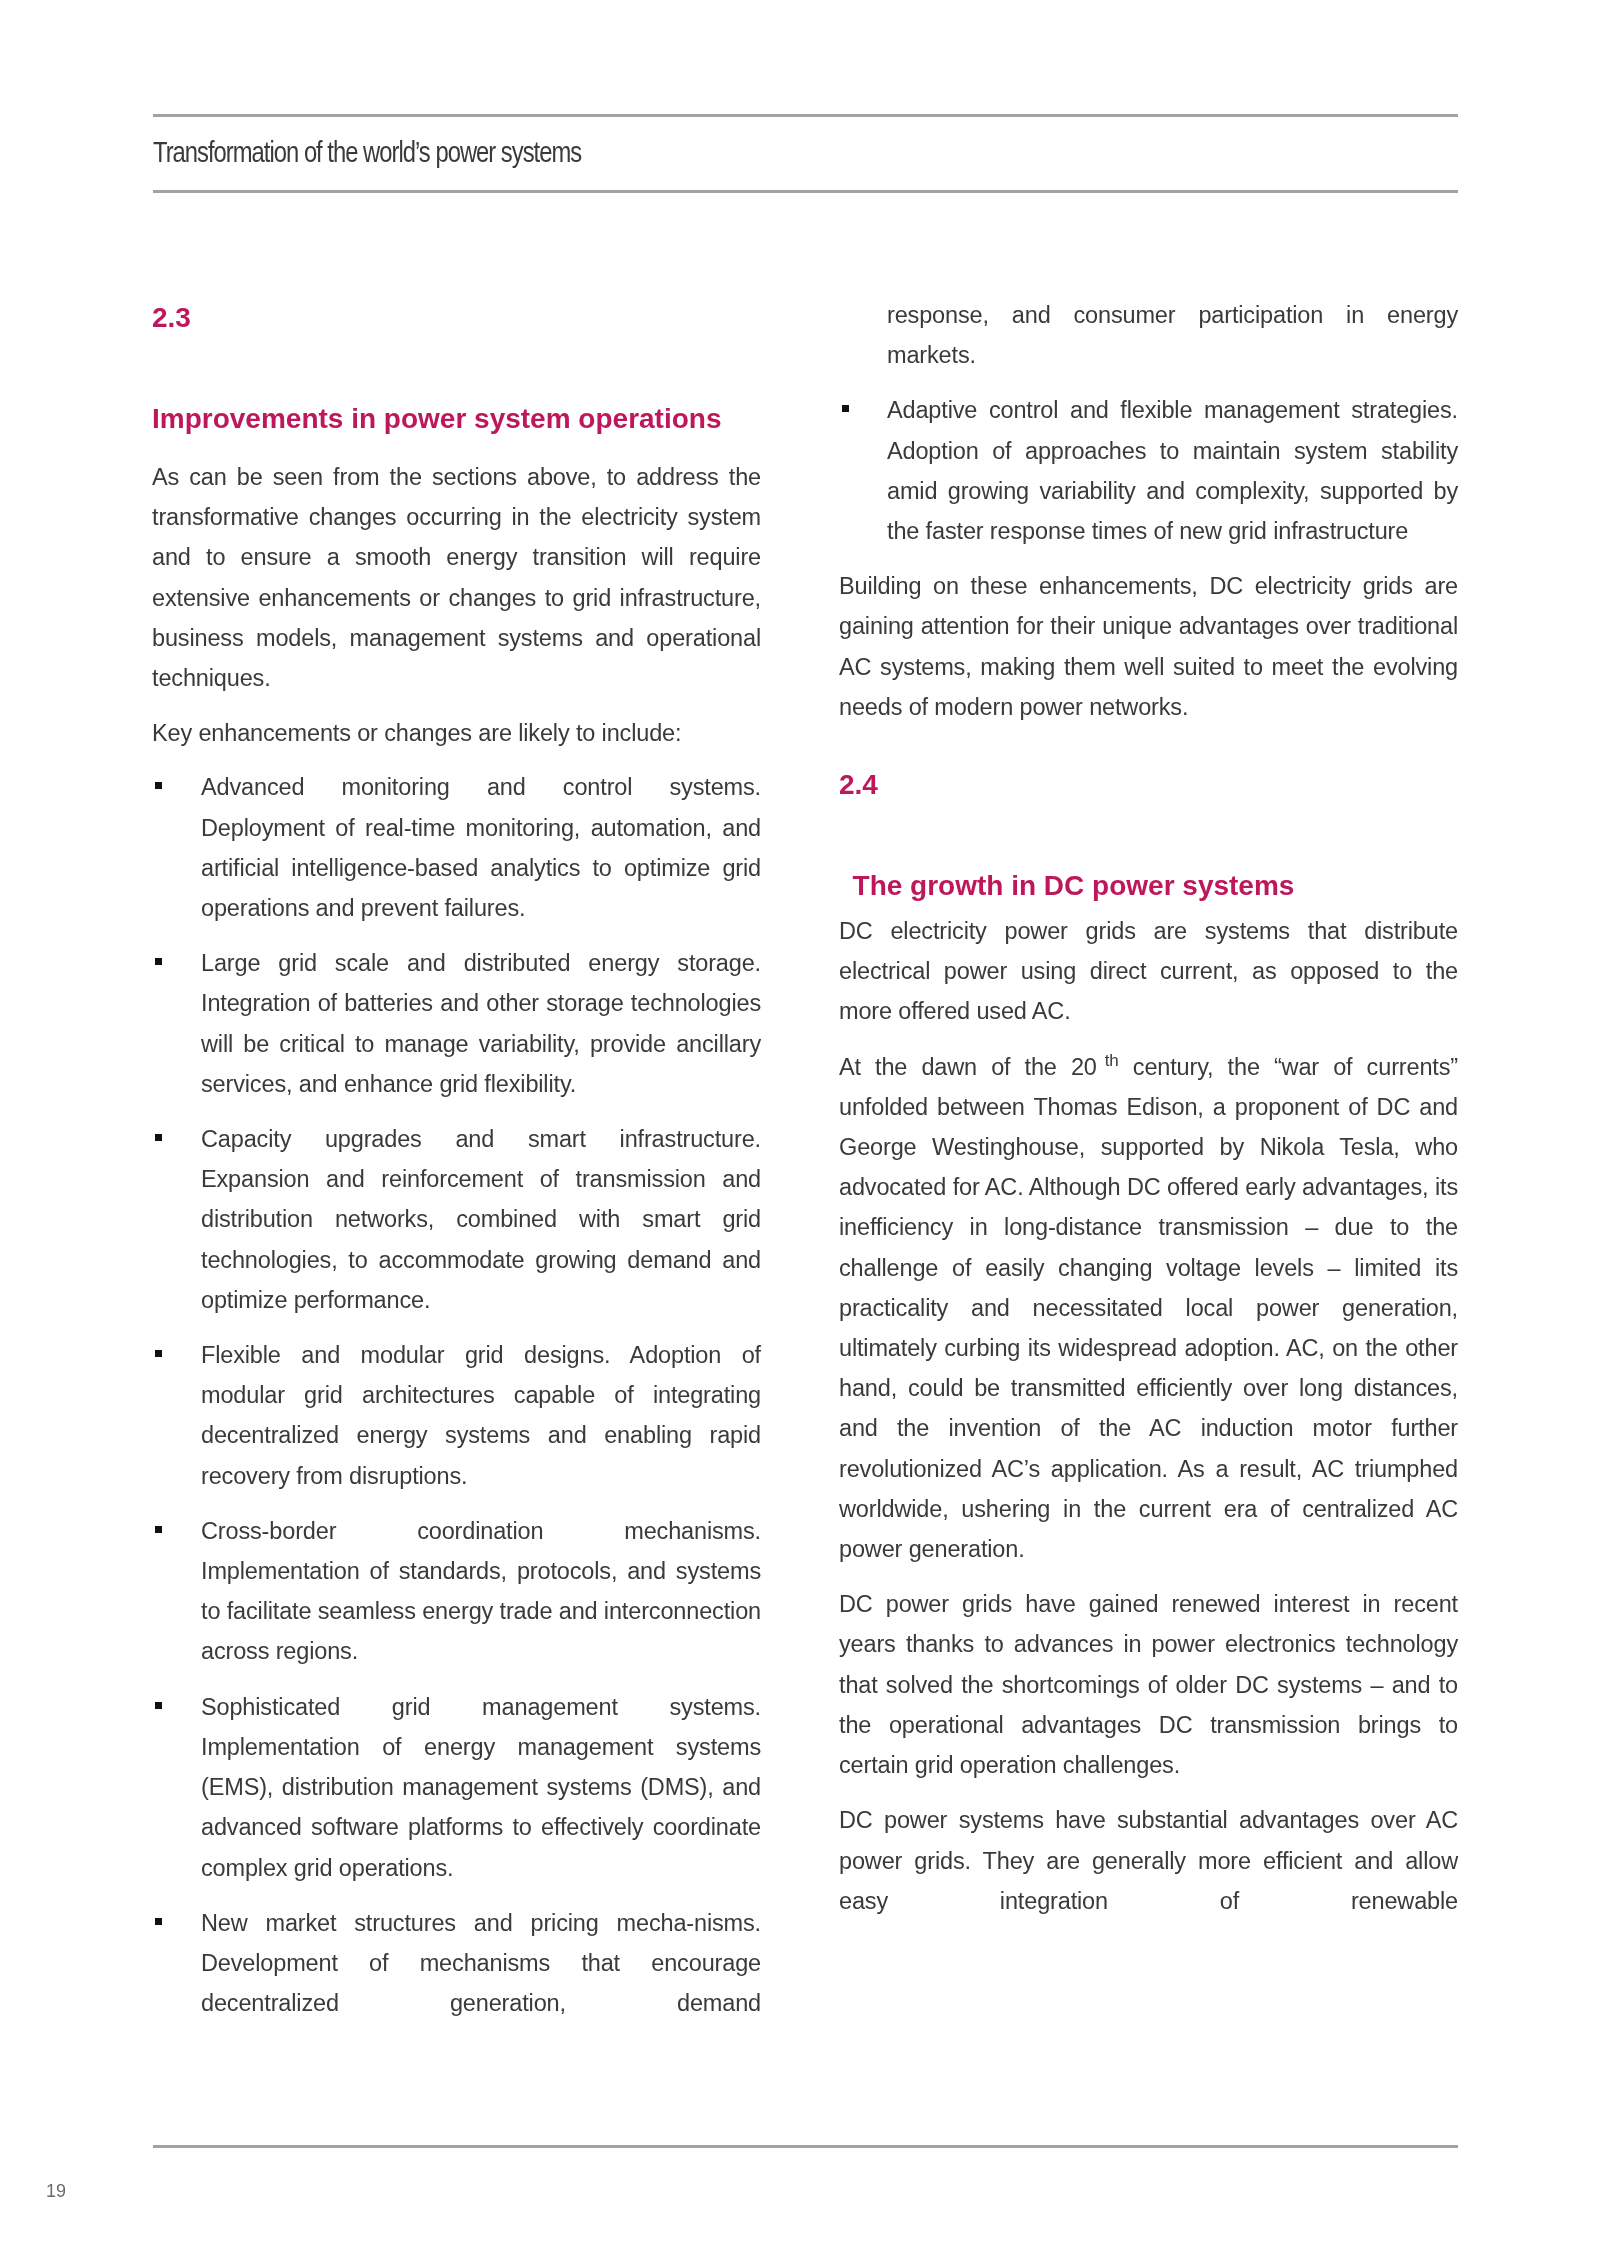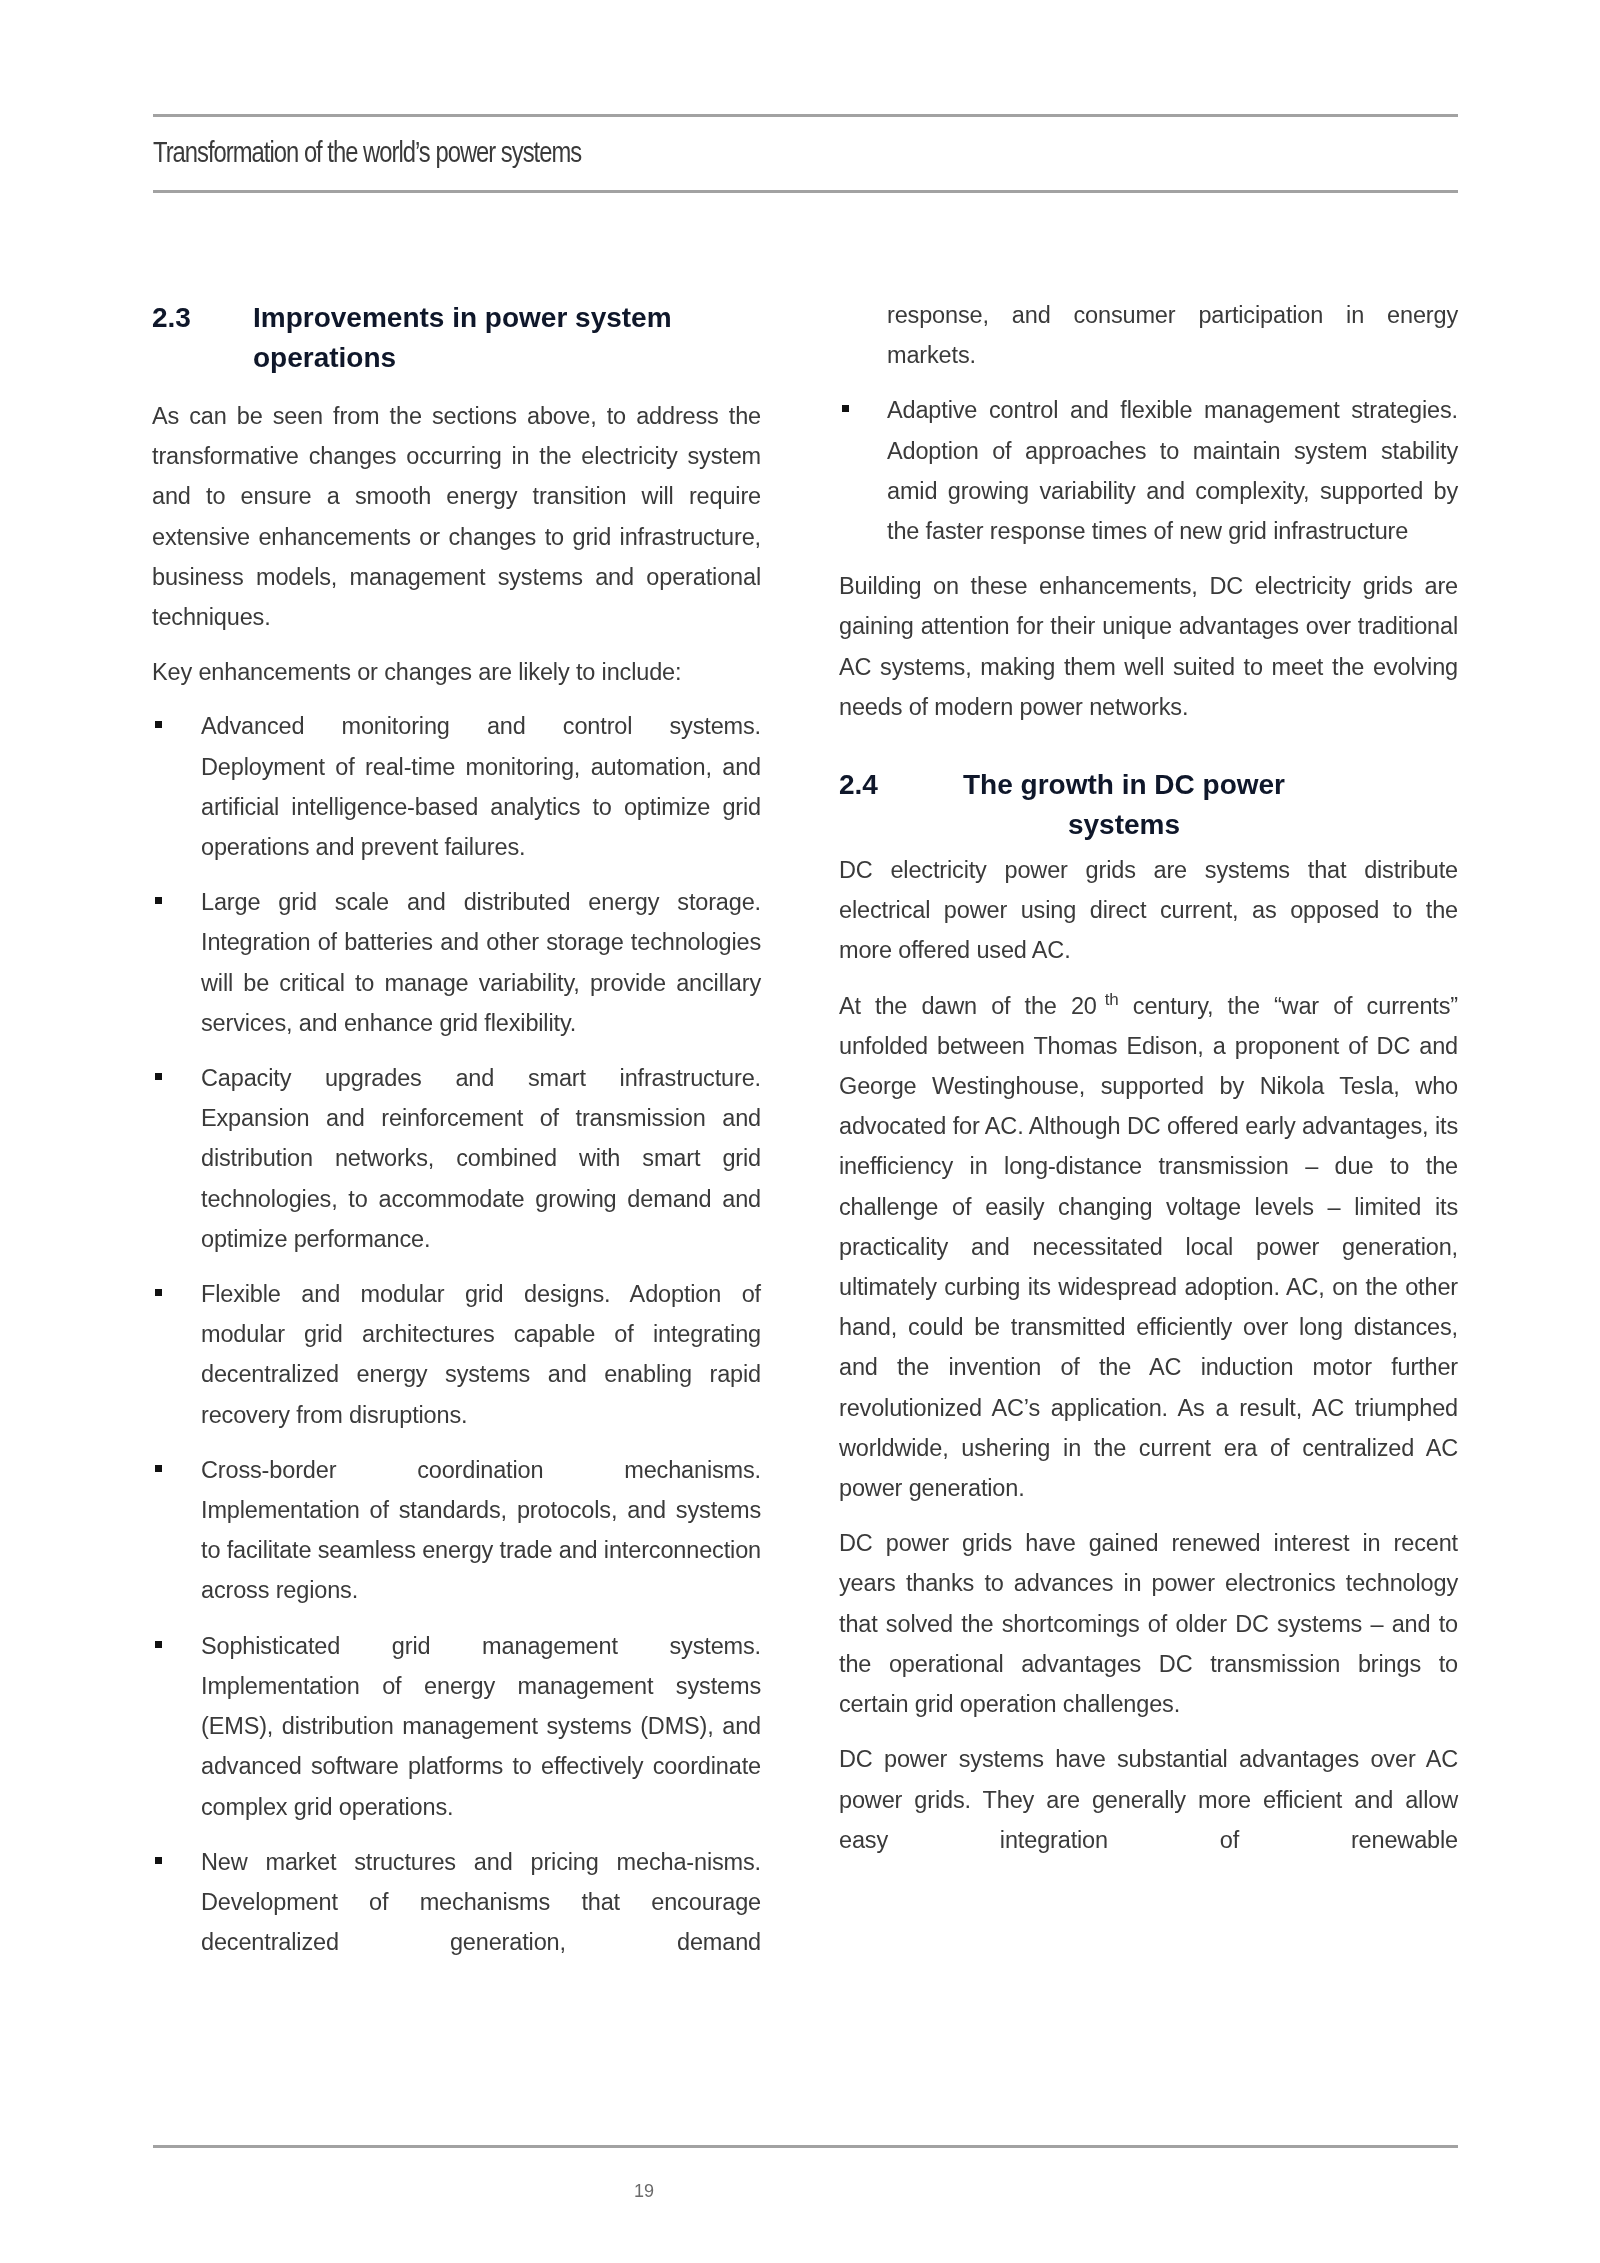--- a/index.html
+++ b/index.html
@@ -16,30 +16,30 @@
   #rule-top { top: 114px; }
   #rule-header-bottom { top: 190px; }
   #rule-footer { top: 2145px; }
   .running-header {
     position: absolute; left: 153px; top: 134px;
     font-size: 29px; line-height: 36px; color: #3a3a3a;
     letter-spacing: -1.2px; transform: scaleX(0.82); transform-origin: left top;
     white-space: nowrap;
   }
   .page-number {
-    position: absolute; left: 0; width: 1288px; top: 2180px; text-align: center;
-    font-size: 18px; line-height: 22px; color: #6a6a6a;
+    position: absolute; left: 0; width: 1288px; top: 2180px; text-align: left;
+    font-size: 18px; line-height: 22px; color: #6a6a6a; padding-left: 46px;
   }
   .column { position: absolute; }
   #col-left { left: 152px; width: 609px; top: 298px; }
   #col-right { left: 839px; width: 619px; top: 295px; }
 
   .heading {
-    display: flex; font-weight: bold; color: #0f172a;
-    font-size: 28px; line-height: 40px; margin: 0;
+    display: flex; font-weight: bold; color: #be185d;
+    font-size: 28px; line-height: 40px; margin: 0; flex-direction: column;
   }
   .heading .num { width: 101px; flex: 0 0 101px; }
   .heading .title { flex: 1; }
 
   p, li {
     font-size: 23.5px; line-height: 40.2px; text-align: justify;
     letter-spacing: -0.15px; margin: 0;
   }
   p { margin-bottom: 15px; }
   ul.bullets { list-style: none; margin: 0; padding: 0; }

